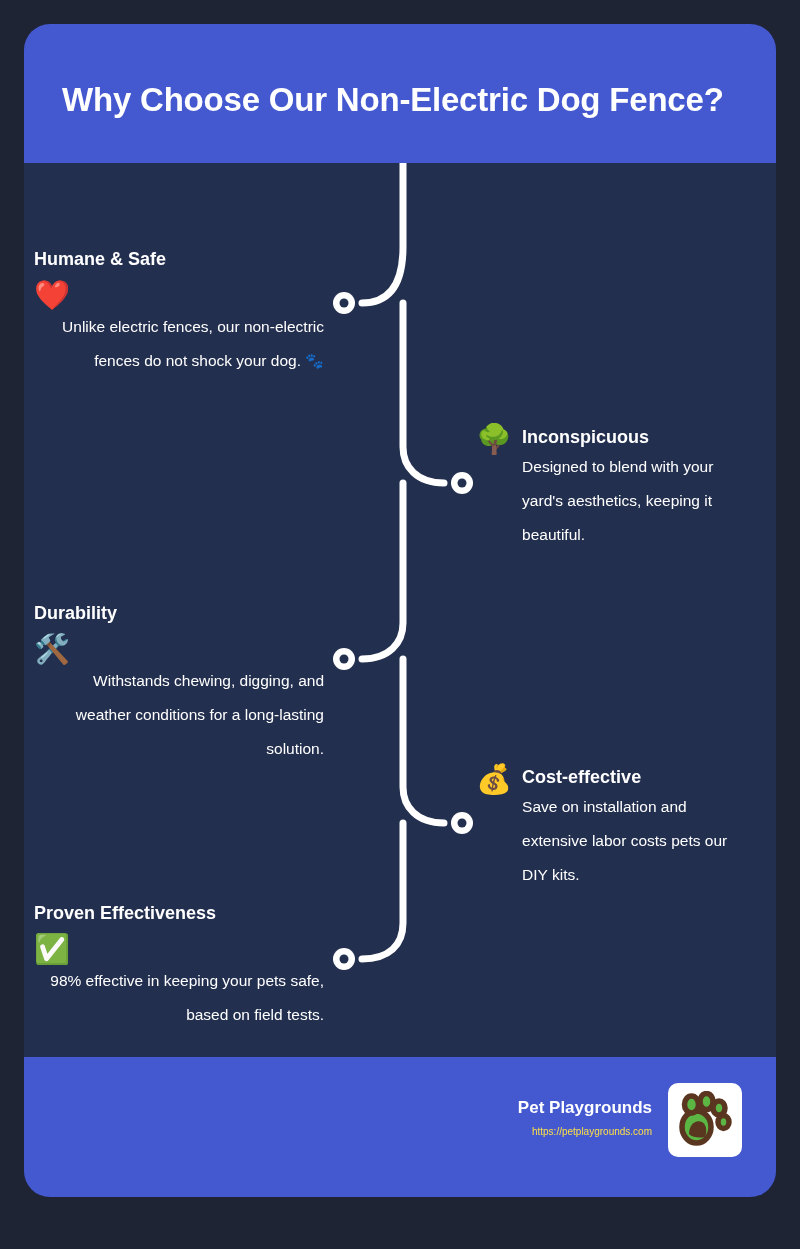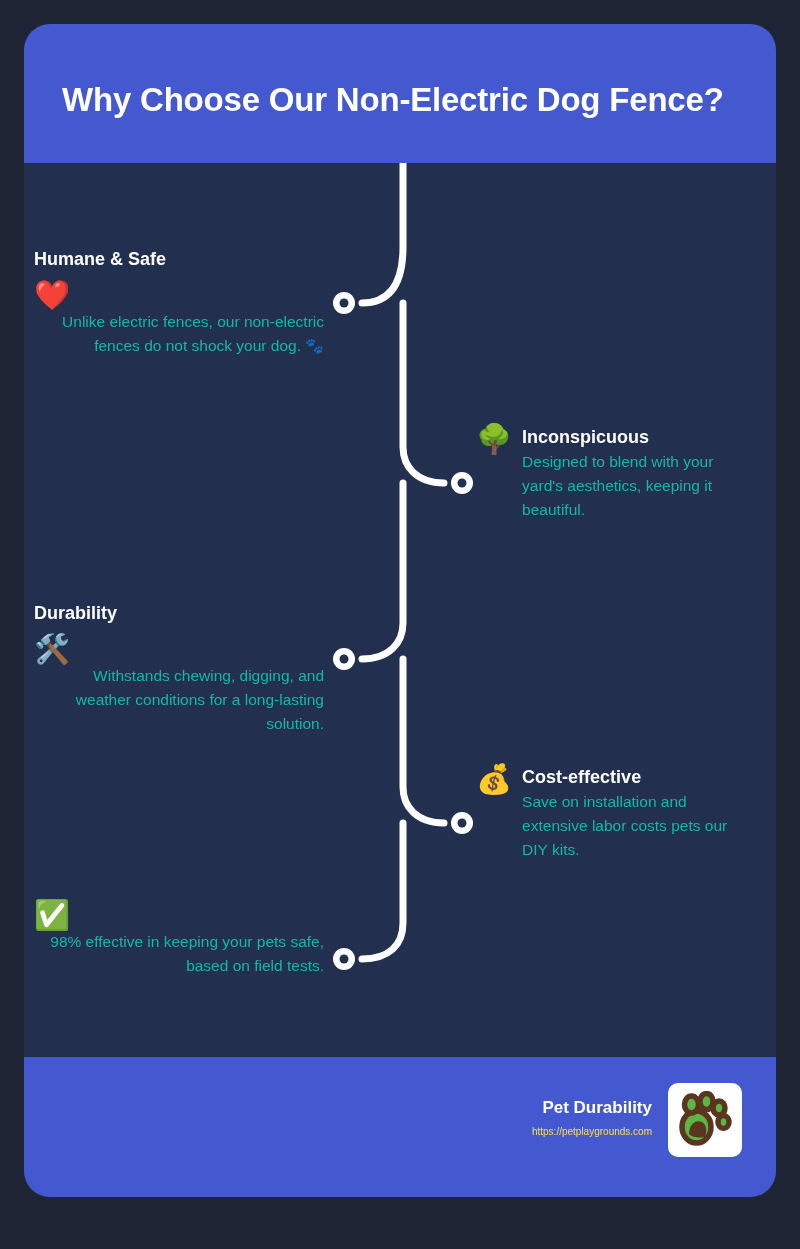--- a/index.html
+++ b/index.html
@@ -112,23 +112,23 @@
     text-align: left;
   }
   .item-title {
     color: #ffffff;
     font-size: 18px;
     font-weight: bold;
     line-height: 26px;
     white-space: nowrap;
   }
   .item-desc {
-    color: #14b8a6;
+    color: #ffffff;
     font-size: 15.5px;
-    line-height: 24px;
+    line-height: 34px;
   }
   .item-emoji {
     font-size: 29px;
     line-height: 30px;
     flex: none;
   }
   .desc-paw {
     font-size: 15px;
   }
   .head-block {
@@ -203,30 +203,31 @@
     <span class="item-emoji">💰</span>
     <div class="item-text-right">
       <div class="item-title">Cost-effective</div>
       <div class="item-desc" style="width:230px;">Save on installation and extensive labor costs pets our DIY kits.</div>
     </div>
   </div>
 
   <div class="item left" style="left:10px; top:876px; width:290px;">
     <div class="item-text-left">
       <div class="head-block" style="justify-content:flex-end;">
+        <span class="item-title">Proven Effectiveness</span>
         <span class="item-emoji">✅</span>
       </div>
       <div class="item-desc">98% effective in keeping your pets safe, based on field tests.</div>
     </div>
   </div>
 
   <div class="footer-band">
     <div class="footer-inner">
       <div class="footer-text">
-        <div class="footer-brand">Pet Durability</div>
+        <div class="footer-brand">Pet Playgrounds</div>
         <div class="footer-url">https://petplaygrounds.com</div>
       </div>
       <div class="logo-tile">
         <svg width="58" height="58" viewBox="0 0 58 58" xmlns="http://www.w3.org/2000/svg">
           <g stroke="#5a3520" stroke-width="5.5" fill="#5cb644">
             <ellipse cx="20.5" cy="36" rx="14.5" ry="16"></ellipse>
             <ellipse cx="15.5" cy="13.5" rx="7" ry="8.5"></ellipse>
             <ellipse cx="30.5" cy="10.5" rx="6.5" ry="8"></ellipse>
             <ellipse cx="43" cy="17" rx="6" ry="7"></ellipse>
             <ellipse cx="47.5" cy="31" rx="5.5" ry="6.5"></ellipse>

